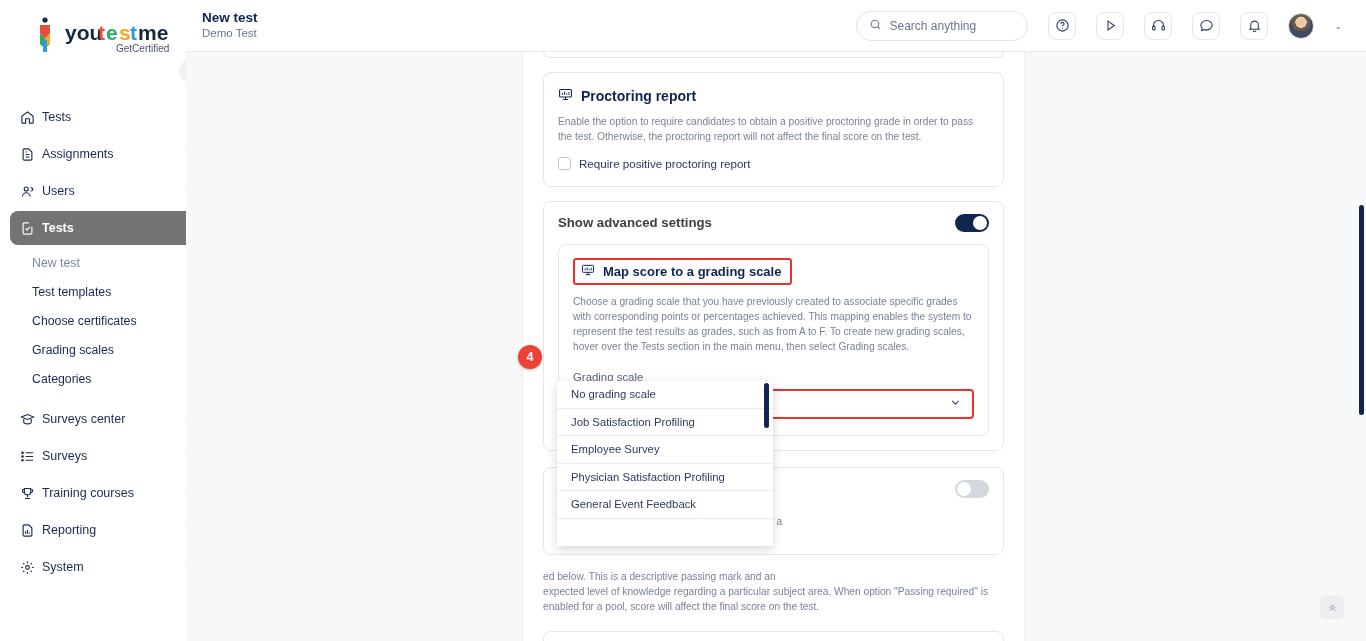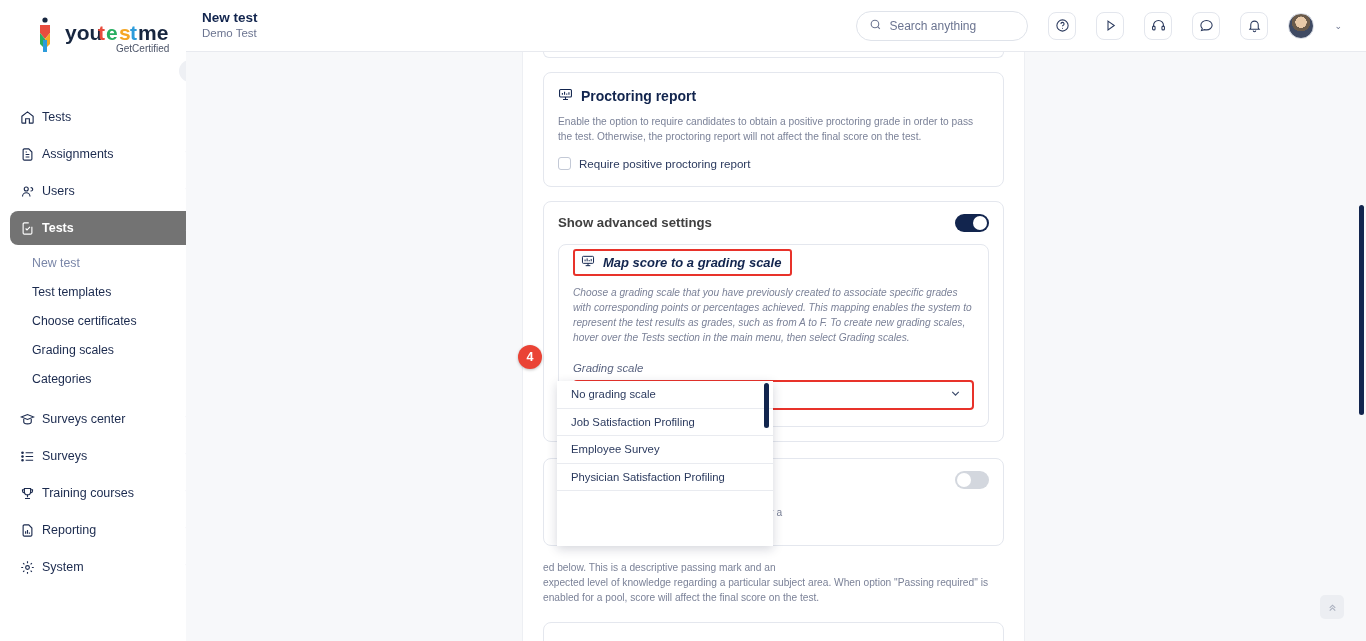--- a/index.html
+++ b/index.html
@@ -108,21 +108,21 @@
   .adv-title { font-size: 13.2px; font-weight: bold; color: #404040; }
   .toggle {
     margin-left: auto; width: 34px; height: 18px; border-radius: 10px;
     background: #12254e; position: relative; cursor: pointer;
   }
   .toggle .knob { position: absolute; top: 2px; right: 2px; width: 14px; height: 14px; border-radius: 50%; background: #fff; }
   .toggle.off { background: #d3d7de; }
   .toggle.off .knob { right: auto; left: 2px; }
 
   .inner-card {
-    border: 1px solid #e4e7ee; border-radius: 8px; margin-top: 12px; padding: 4px 14px 16px 14px; font-style: italic;
+    border: 1px solid #e4e7ee; border-radius: 8px; margin-top: 12px; padding: 13px 14px 16px 14px;
   }
   .hl-title {
     display: inline-flex; align-items: center; gap: 8px;
     border: 2.5px solid #e8322a; padding: 3px 9px 3px 6px; border-radius: 3px;
     font-size: 13px; font-weight: bold; color: #12254e;
   }
   .field-label { font-size: 11.4px; color: #5a6480; margin-top: 16px; }
   .select-box {
     margin-top: 6px; height: 30px; border: 2.5px solid #e8322a; border-radius: 4px;
     display: flex; align-items: center; padding: 0 10px;
@@ -442,14 +442,15 @@
         <path d="M6 19l6-6 6 6"></path>
       </svg>
   </div>
 </div>
 
 <div id="dropdown">
   <div class="dd-item">No grading scale</div>
   <div class="dd-item">Job Satisfaction Profiling</div>
   <div class="dd-item">Employee Survey</div>
   <div class="dd-item">Physician Satisfaction Profiling</div>
+  <div class="dd-item">General Event Feedback</div>
   <div id="dd-scroll"></div>
 </div>
 
 </body></html>

